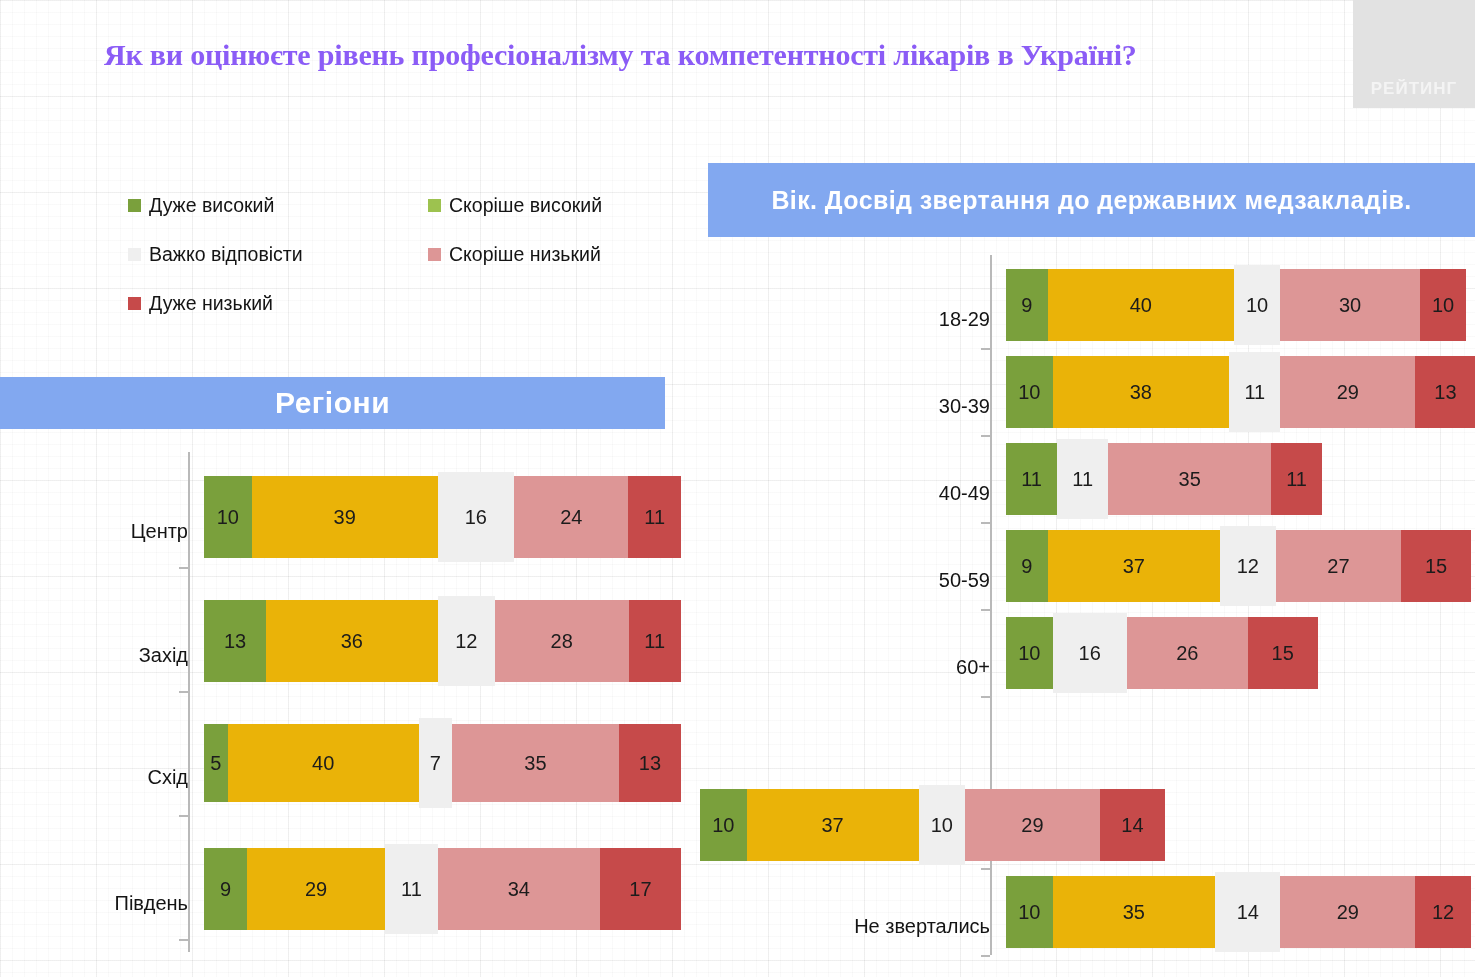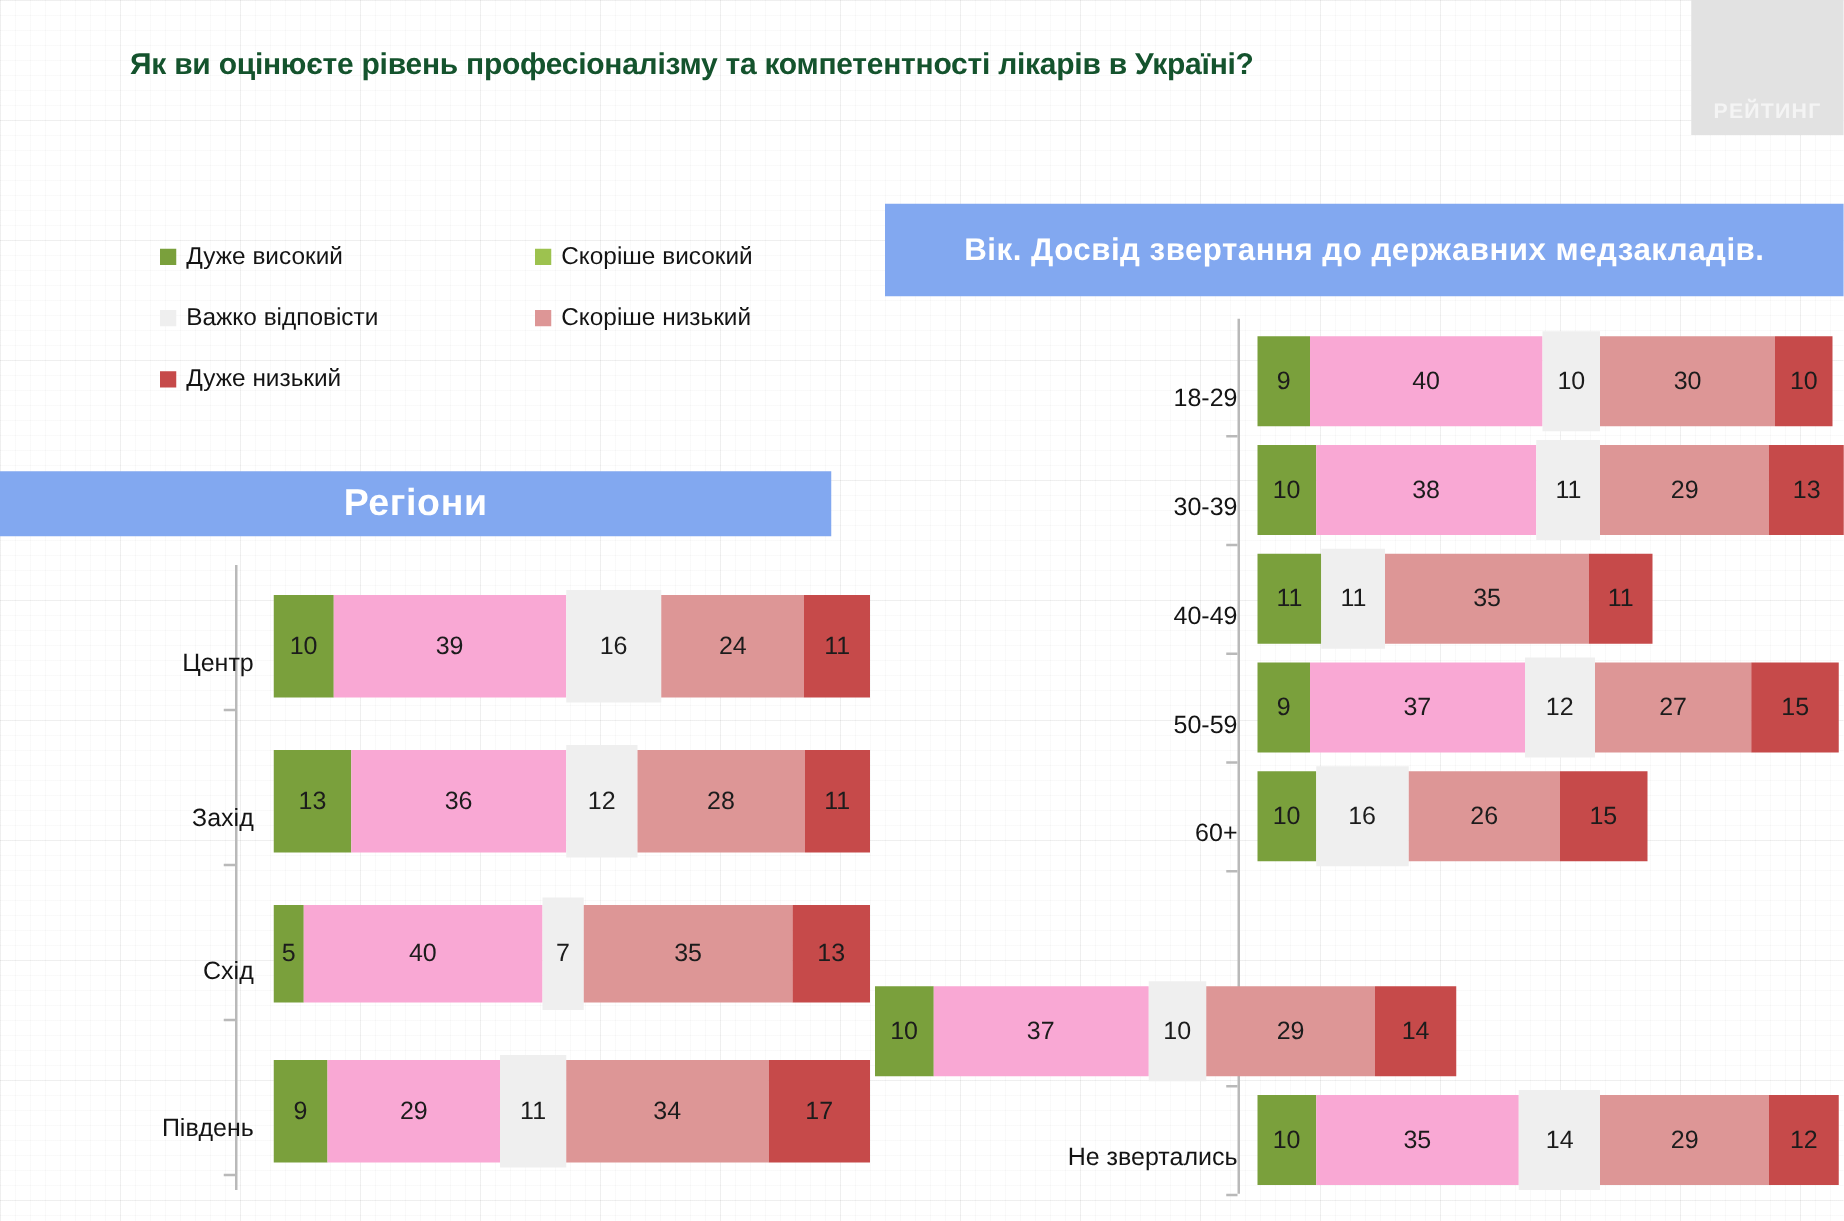--- a/index.html
+++ b/index.html
@@ -22,24 +22,25 @@
       linear-gradient(to right, rgba(150,150,150,0.05) 1px, transparent 1px),
       linear-gradient(to bottom, rgba(150,150,150,0.05) 1px, transparent 1px);
     background-size: 96px 96px, 96px 96px, 12px 12px, 12px 12px;
     pointer-events: none;
   }
 
   #page-title {
     position: absolute;
     left: 104px; top: 38px;
     width: 1220px;
-    font-size: 24px;
+    font-size: 30px;
     font-weight: bold;
     letter-spacing: -0.2px;
-    color: #14532d;
+    color: #8b5cf6;
+    font-family: Liberation Serif, serif;
   }
 
   #logo-watermark {
     position: absolute;
     right: 0px; top: 0px;
     width: 122px; height: 108px;
     background: #e2e2e2;
     display: flex;
     align-items: flex-end;
     justify-content: center;
@@ -117,40 +118,40 @@
   }
   .row-label {
     text-align: right;
     font-size: 20px;
     color: #141414;
     flex: 0 0 auto;
     padding-right: 16px;
     white-space: nowrap;
     margin-top: 29px;
   }
-  #chart-regions .row-label { width: 188px; padding-left: 15px; }
+  #chart-regions .row-label { width: 188px; }
   #chart-age .row-label { width: 290px; }
 
   .bar-track {
     position: relative;
     flex: 1 1 auto;
     display: flex;
     align-items: stretch;
     height: 100%;
   }
   .seg {
     display: flex;
     align-items: center;
     justify-content: center;
     font-size: 20px;
     color: #1c1c1c;
     overflow: hidden;
   }
   .seg.s-vhigh { background: #7aa03c; }
-  .seg.s-high  { background: #f9a8d4; }
+  .seg.s-high  { background: #eab308; }
   .seg.s-hard  { background: #efefef; }
   .seg.s-low   { background: #dd9696; }
   .seg.s-vlow  { background: #c64a4a; }
 
   
   .axis-spine {
     position: absolute;
     width: 2px;
     background: #b9b9b9;
     top: 0; bottom: 0;

